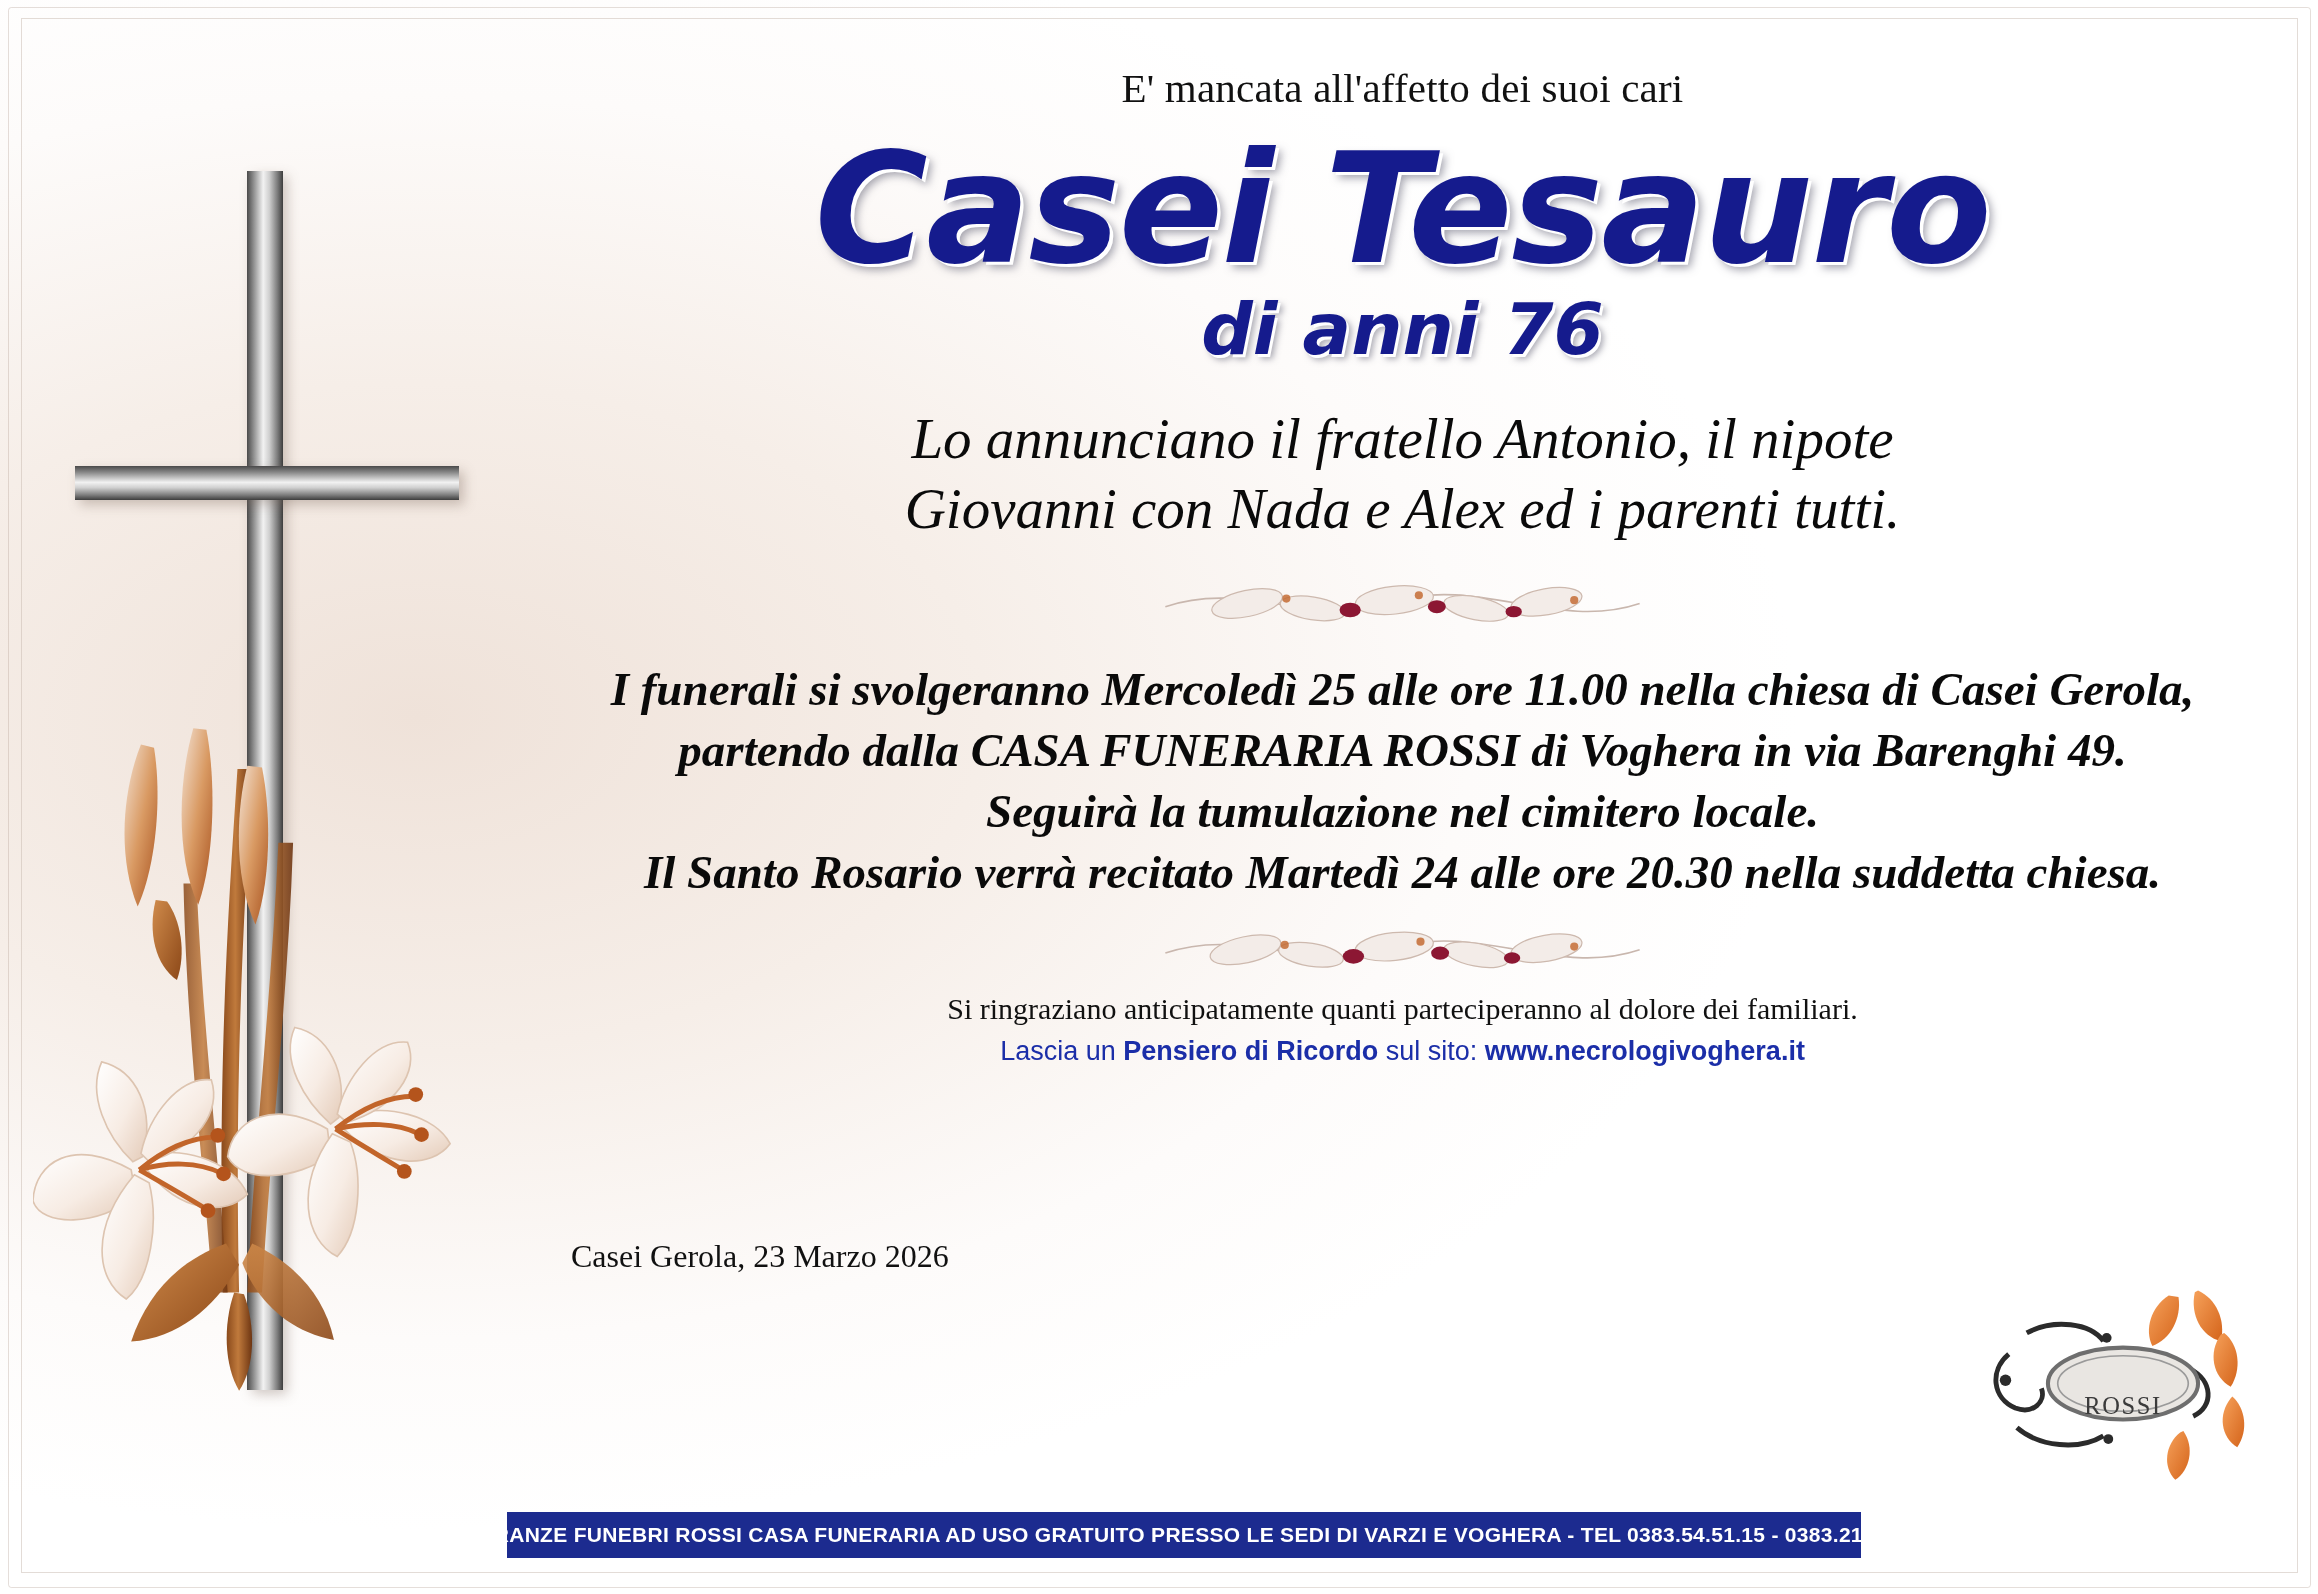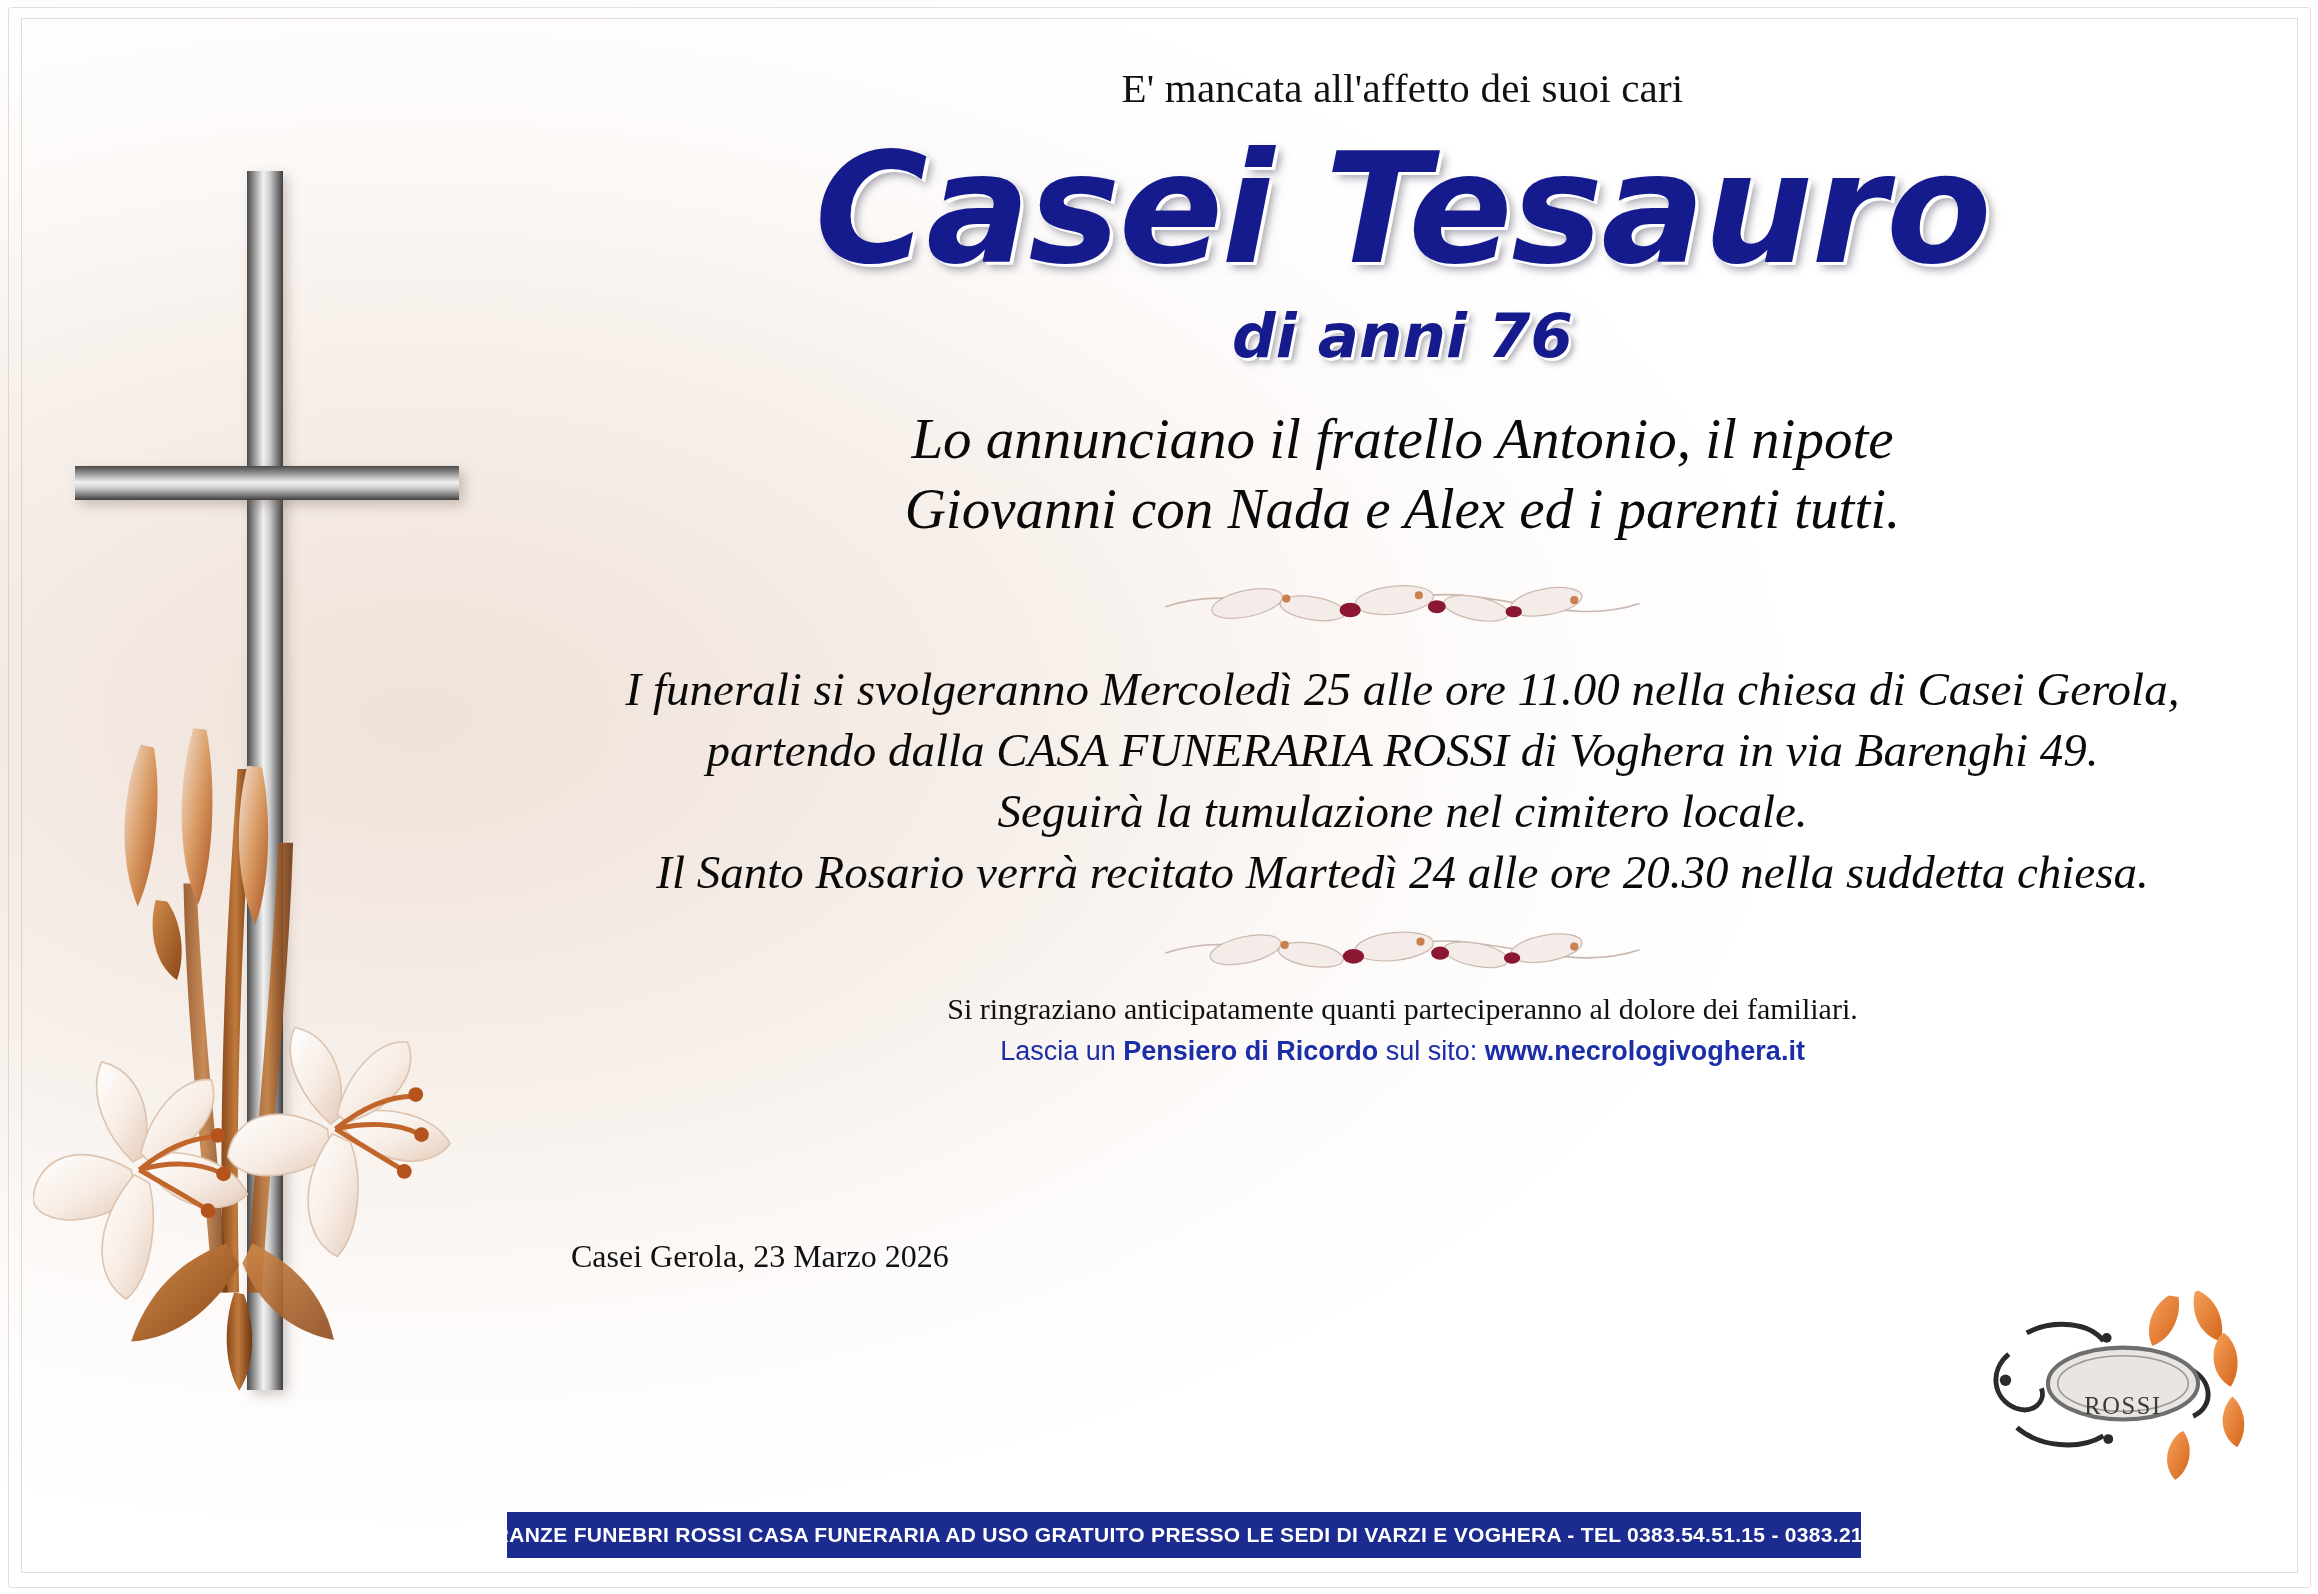--- a/index.html
+++ b/index.html
@@ -102,25 +102,24 @@
     font-size: 154px;
     line-height: 1.02;
     color: #151b8d;
     letter-spacing: -1.6px;
     text-shadow:
        3.3px 3.3px 0 #ffffff,
        5.7px 5.7px 8.2px rgba(90,90,110,0.55);
   }
 
   .age {
-    margin-top: 13px;
     font-family: "DejaVu Sans", sans-serif;
     font-style: italic;
     font-weight: bold;
-    font-size: 61px;
+    font-size: 72px;
     color: #151b8d;
     text-shadow:
        2.5px 2.5px 0 #ffffff,
        4.9px 4.9px 6.5px rgba(90,90,110,0.5);
   }
 
   .announce {
     margin-top: 33px;
     font-family: "Liberation Serif", serif;
     font-style: italic;
@@ -139,20 +138,21 @@
   .divider.second { margin-top: 8.2px; }
 
   .funeral {
     margin-top: 21px;
     font-family: "Liberation Serif", serif;
     font-style: italic;
     font-size: 47px;
     line-height: 1.30;
     color: #0a0a0a;
     padding: 0 8.2px;
+    font-weight: bold;
   }
 
   .place-date {
     position: absolute;
     left: 64px;
     top: 1238px;
     font-family: "Liberation Serif", serif;
     font-size: 32px;
     color: #111111;
   }

